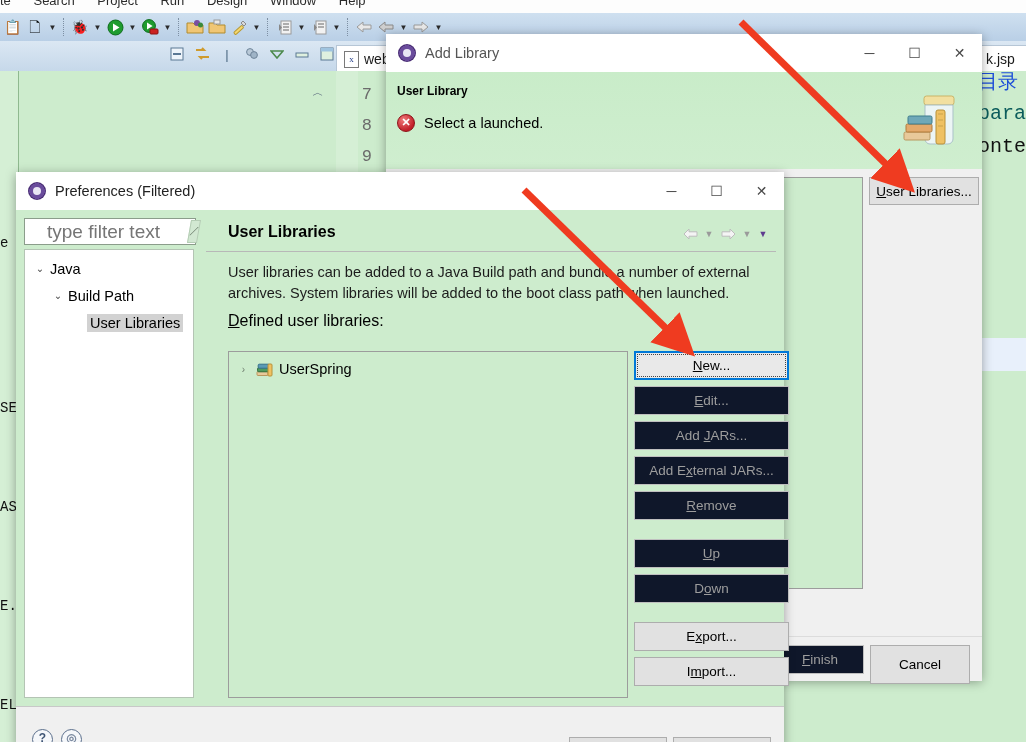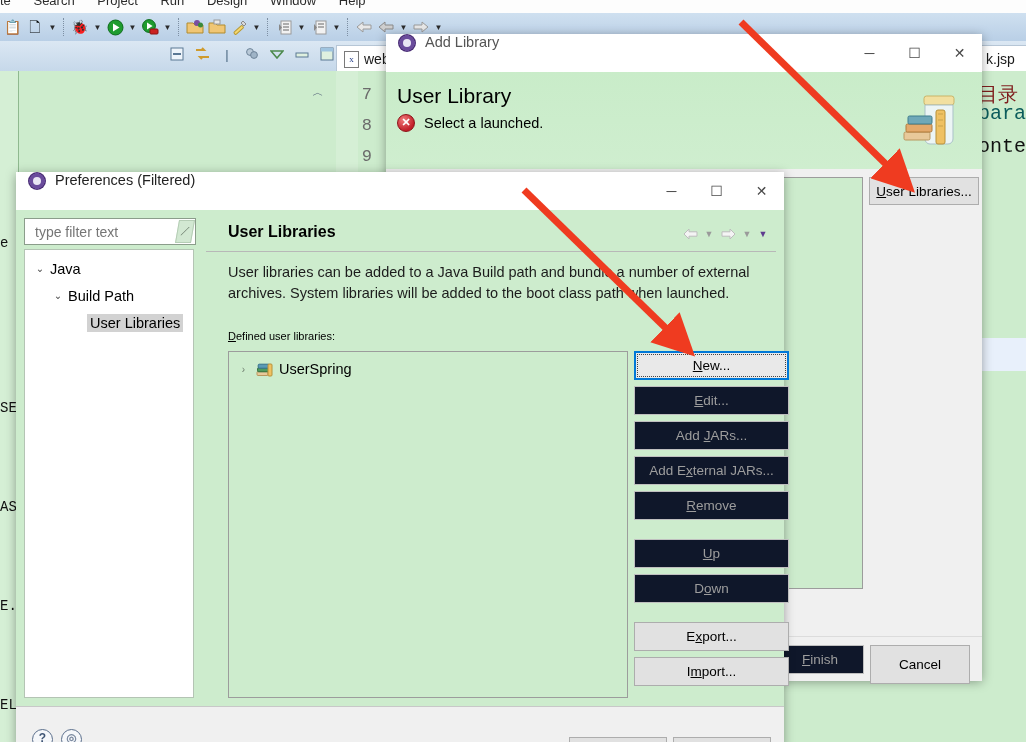--- a/index.html
+++ b/index.html
@@ -126,21 +126,21 @@
   .cf-right div { position: absolute; left: 0; white-space: pre; }
   .hl-row {
     position: absolute; left: 978px; top: 267px; width: 48px; height: 33px;
     background: #e8f0fb;
   }
 
   
   .dialog { position: absolute; background: #f0f0f0; box-shadow: 0 2px 10px rgba(0,0,0,.35); }
   .titlebar {
     height: 38px; background: #fff;
-    display: flex; 
+    display: flex; align-items: center;
     border-bottom: 1px solid #eaeaea;
   }
   .title-ico {
     width: 18px; height: 18px; margin-left: 12px; margin-right: 9px;
     border-radius: 50%;
     background: radial-gradient(circle at 50% 50%, #fff 0 18%, #6a4c9c 22% 60%, #4b2f76 62% 100%);
     position: relative; flex: none;
   }
   .title-ico::after {
     content: ""; position: absolute; left: 5px; top: 5px; width: 8px; height: 8px;
@@ -168,21 +168,21 @@
   }
   .u { text-decoration: underline; }
 
   
   #addLibrary { left: 386px; top: 34px; width: 596px; height: 646px; }
   .al-head {
     position: absolute; left: 0; top: 38px; width: 596px; height: 97px;
     background: linear-gradient(#c9ecc9, #cfeecf);
     border-bottom: 1px solid #cfcfcf;
   }
-  .al-title { position: absolute; left: 11px; top: 12px; font-size: 21px; font-weight: normal; }
+  .al-title { position: absolute; left: 11px; top: 12px; font-size: 12px; font-weight: bold; }
   .al-errrow { position: absolute; left: 11px; top: 42px; display: flex; align-items: center; gap: 9px; }
   .err-ico {
     width: 16px; height: 16px; border-radius: 50%;
     background: radial-gradient(circle at 35% 30%, #f07a7a, #c2202a 70%);
     border: 1px solid #8e1118;
     color: #fff; font-size: 11px; font-weight: bold; line-height: 15px; text-align: center;
     flex: none;
   }
   .al-errtext { font-size: 14.5px; }
   .al-bigico {
@@ -212,22 +212,22 @@
     position: absolute; left: 0; top: 38px; width: 768px; height: 496px;
     background: #cdeccd;
   }
   .pf-filterwrap {
     position: absolute; left: 8px; top: 8px; width: 170px; height: 25px;
     background: #fff; border: 1px solid #8b9d8b;
     display: flex; align-items: center;
   }
   #filterInput {
     border: 0; outline: 0; background: transparent;
-    font-family: "Liberation Sans", sans-serif; font-size: 14px;
-    color: #5d5d5d; width: 140px; margin-left: 8px;
+    font-family: "Liberation Sans", sans-serif; font-size: 19px;
+    color: #5d5d5d; width: 140px; margin-left: 20px;
   }
   .filter-ico {
     width: 19px; height: 21px; margin-left: auto; margin-right: 2px;
     background: #d2e8d2; border: 1px solid #b5cdb5;
     display: flex; align-items: center; justify-content: center;
     font-size: 11px; color: #5d6d5d; transform: skewX(-10deg);
   }
   .pf-tree {
     position: absolute; left: 8px; top: 39px; width: 170px; height: 449px;
     background: #fff; border: 1px solid #b4c4b4;
@@ -249,21 +249,21 @@
   .pf-pagetitle { position: absolute; left: 22px; top: 5px; font-size: 16px; font-weight: bold; }
   .pf-navs { position: absolute; right: 6px; top: 6px; display: flex; align-items: center; gap: 2px; }
   .nav-ico { width: 20px; height: 20px; display: flex; align-items: center; justify-content: center; font-size: 14px; color: #b0b0b0; }
   .nav-arr { width: 14px; height: 20px; display: flex; align-items: center; justify-content: center; font-size: 9px; color: #9a9a9a; }
   .nav-arr.purple { color: #5e3b8f; }
 
   .pf-desc {
     position: absolute; left: 22px; top: 44px; width: 545px;
     font-size: 14.5px; line-height: 21px; color: #1c1c1c;
   }
-  .pf-deflabel { position: absolute; left: 22px; top: 112px; font-size: 11px; }
+  .pf-deflabel { position: absolute; left: 22px; top: 94px; font-size: 16px; }
   .pf-listbox {
     position: absolute; left: 22px; top: 133px; width: 398px; height: 345px;
     background: #cdeccd; border: 1px solid #9c9c9c;
   }
   .libitem {
     display: flex; align-items: center; gap: 6px;
     height: 22px; padding-left: 8px; margin-top: 6px;
     font-size: 14.5px;
   }
   .libitem .tw { width: 13px; text-align: center; font-size: 10px; color: #6f7f6f; }
@@ -455,21 +455,21 @@
       <div>AS</div>
       <div>E.ja</div>
       <div>ELE</div>
       
       
       
       
     </div>
     <div class="hl-row"></div>
     <div class="codefrag cf-right">
-      <div style="top:15px;color:#7f1d1d">目录</div>
+      <div style="top:2px;color:#1d4ed8">目录</div>
       <div style="top:33px;color:#0c5c5c">para</div>
       <div style="top:66px;color:#111">onte</div>
       
       
       
       
     </div>
 
   </div>
 

